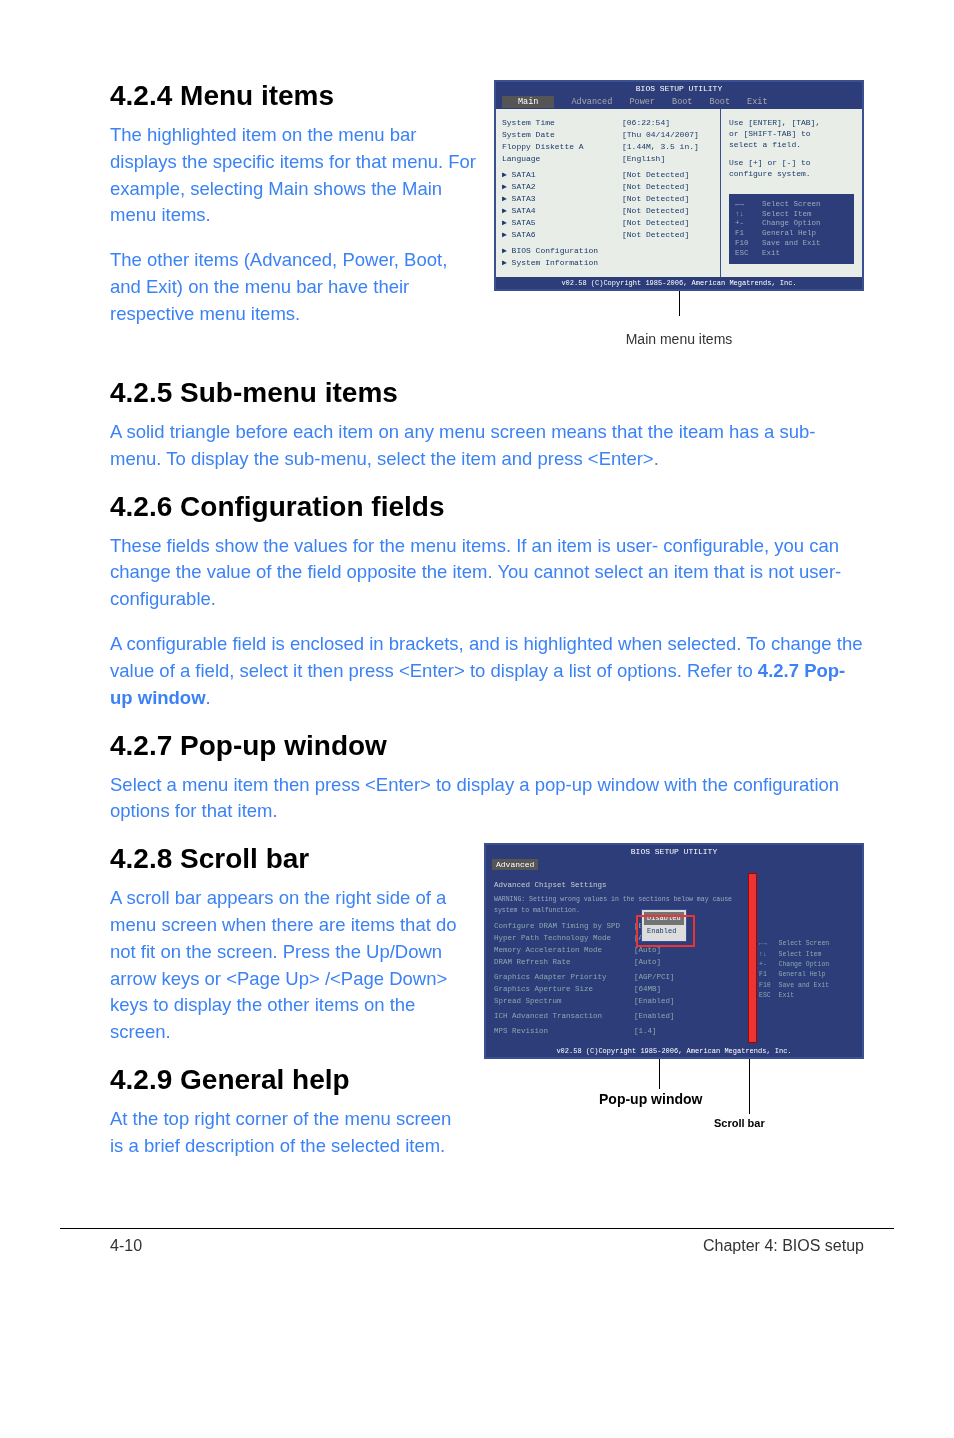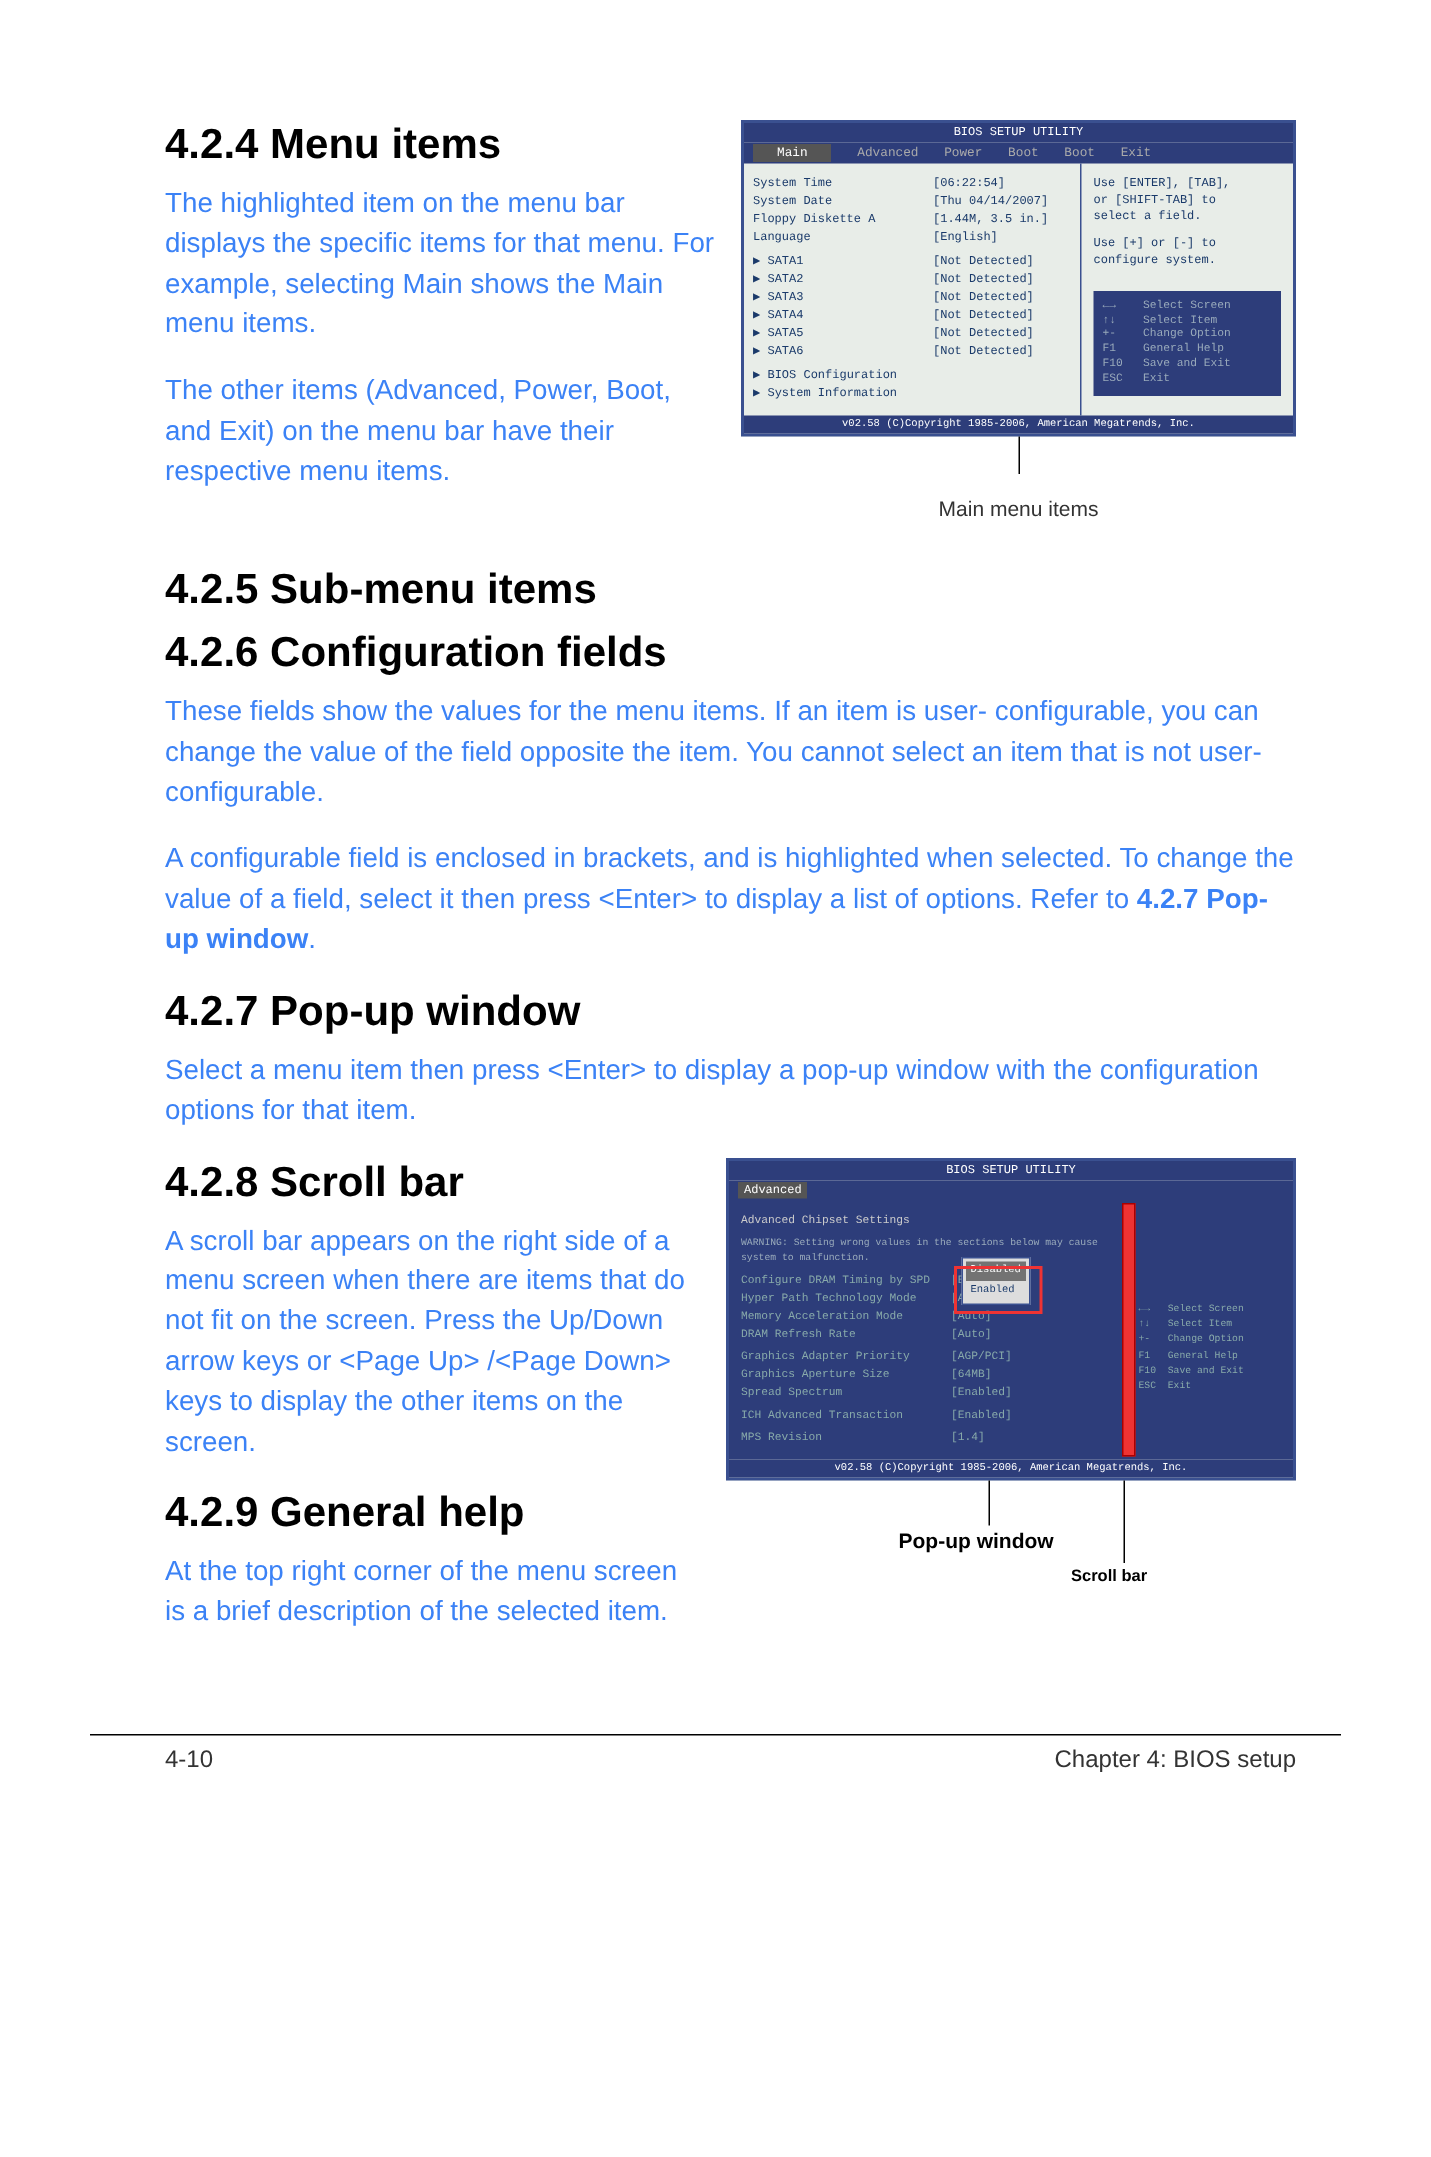--- a/index.html
+++ b/index.html
@@ -125,20 +125,21 @@
       <div class="bios-footer">v02.58 (C)Copyright 1985-2006, American Megatrends, Inc.</div>
     </div>
     <div style="position:relative;height:30px">
           <div style="position:absolute;left:50%;top:0;border-left:1.5px solid #000;height:25px"></div>
         </div>
     <div class="caption">Main menu items</div>
   </div>
 </div>
 
 <h2>4.2.5      Sub-menu items</h2>
+<p>A solid triangle before each item on any menu screen means that the iteam has a sub-menu. To display the sub-menu, select the item and press &lt;Enter&gt;.</p>
 
 <h2>4.2.6      Configuration fields</h2>
 <p>These fields show the values for the menu items. If an item is user- configurable, you can change the value of the field opposite the item. You cannot select an item that is not user-configurable.</p>
 <p><span>A configurable field is enclosed in brackets, and is highlighted when selected. To change the value of a field, select it then press &lt;Enter&gt; to display a list of options. Refer to </span><b>4.2.7 Pop-up window</b><span>.</span></p>
 
 <h2>4.2.7      Pop-up window</h2>
 <p>Select a menu item then press &lt;Enter&gt; to display a pop-up window with the configuration options for that item.</p>
 
 <div class="clearfix">
   <div class="bios2-wrap" style="float:right;margin-left:25px">

